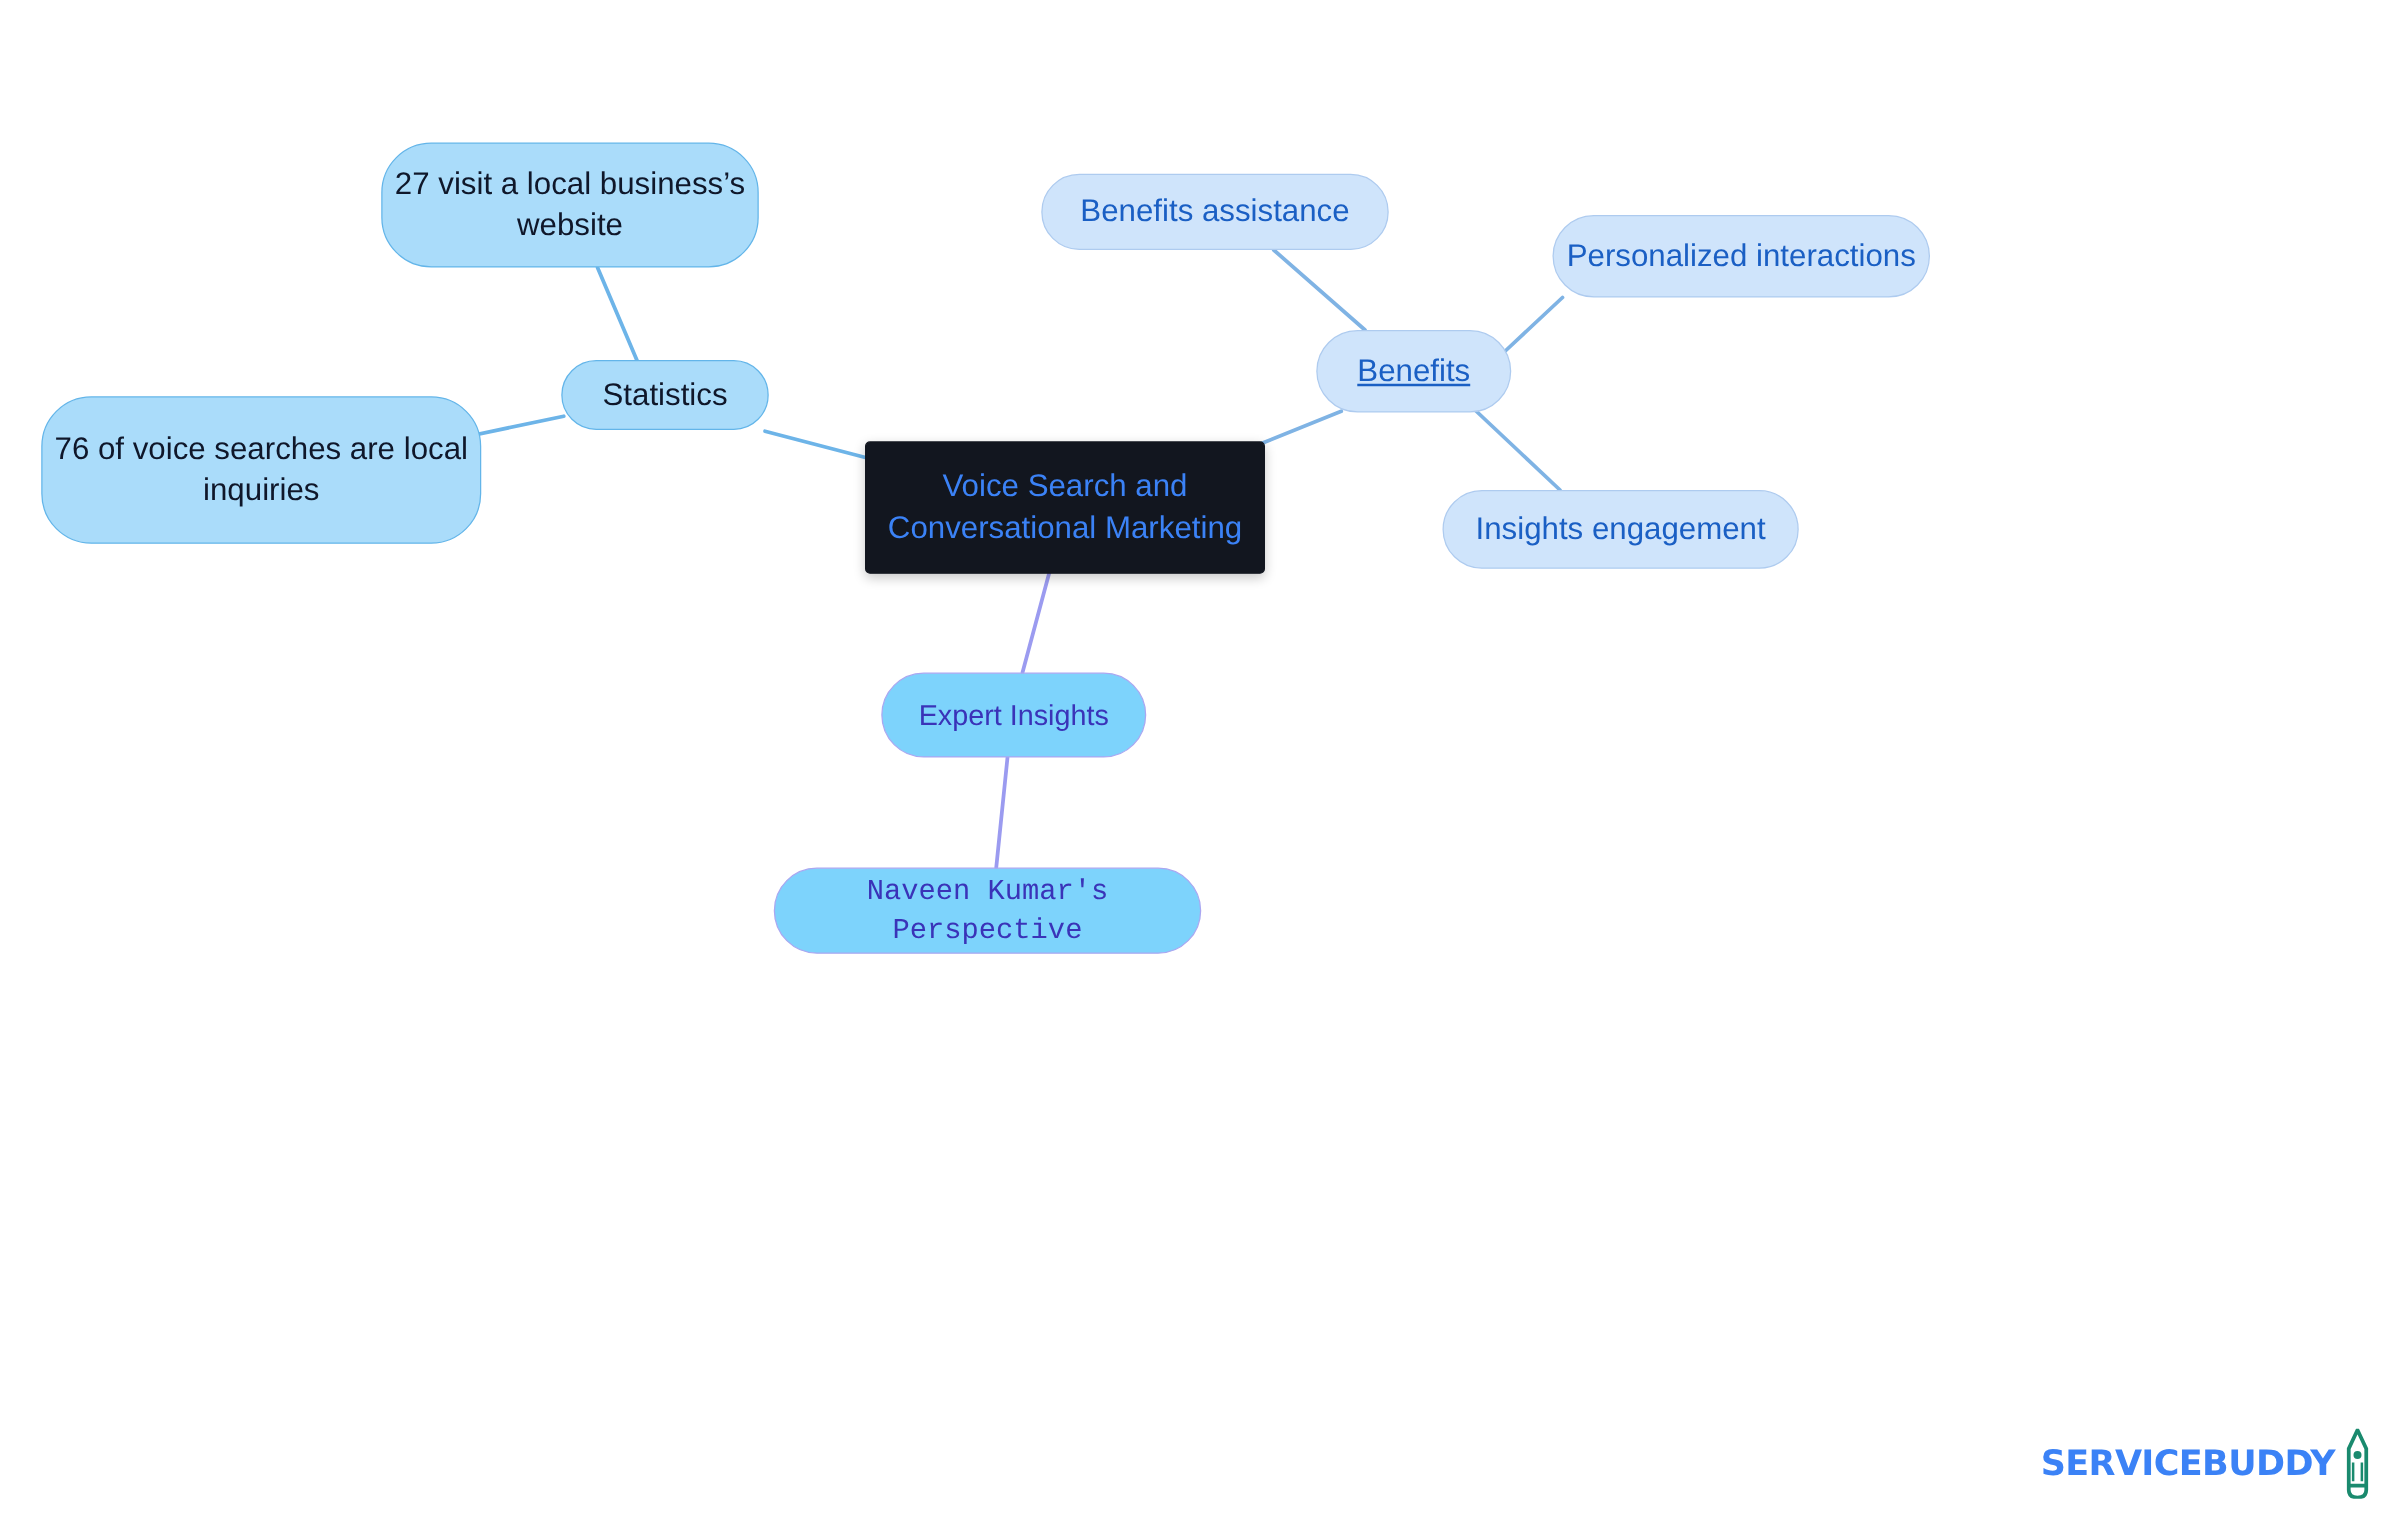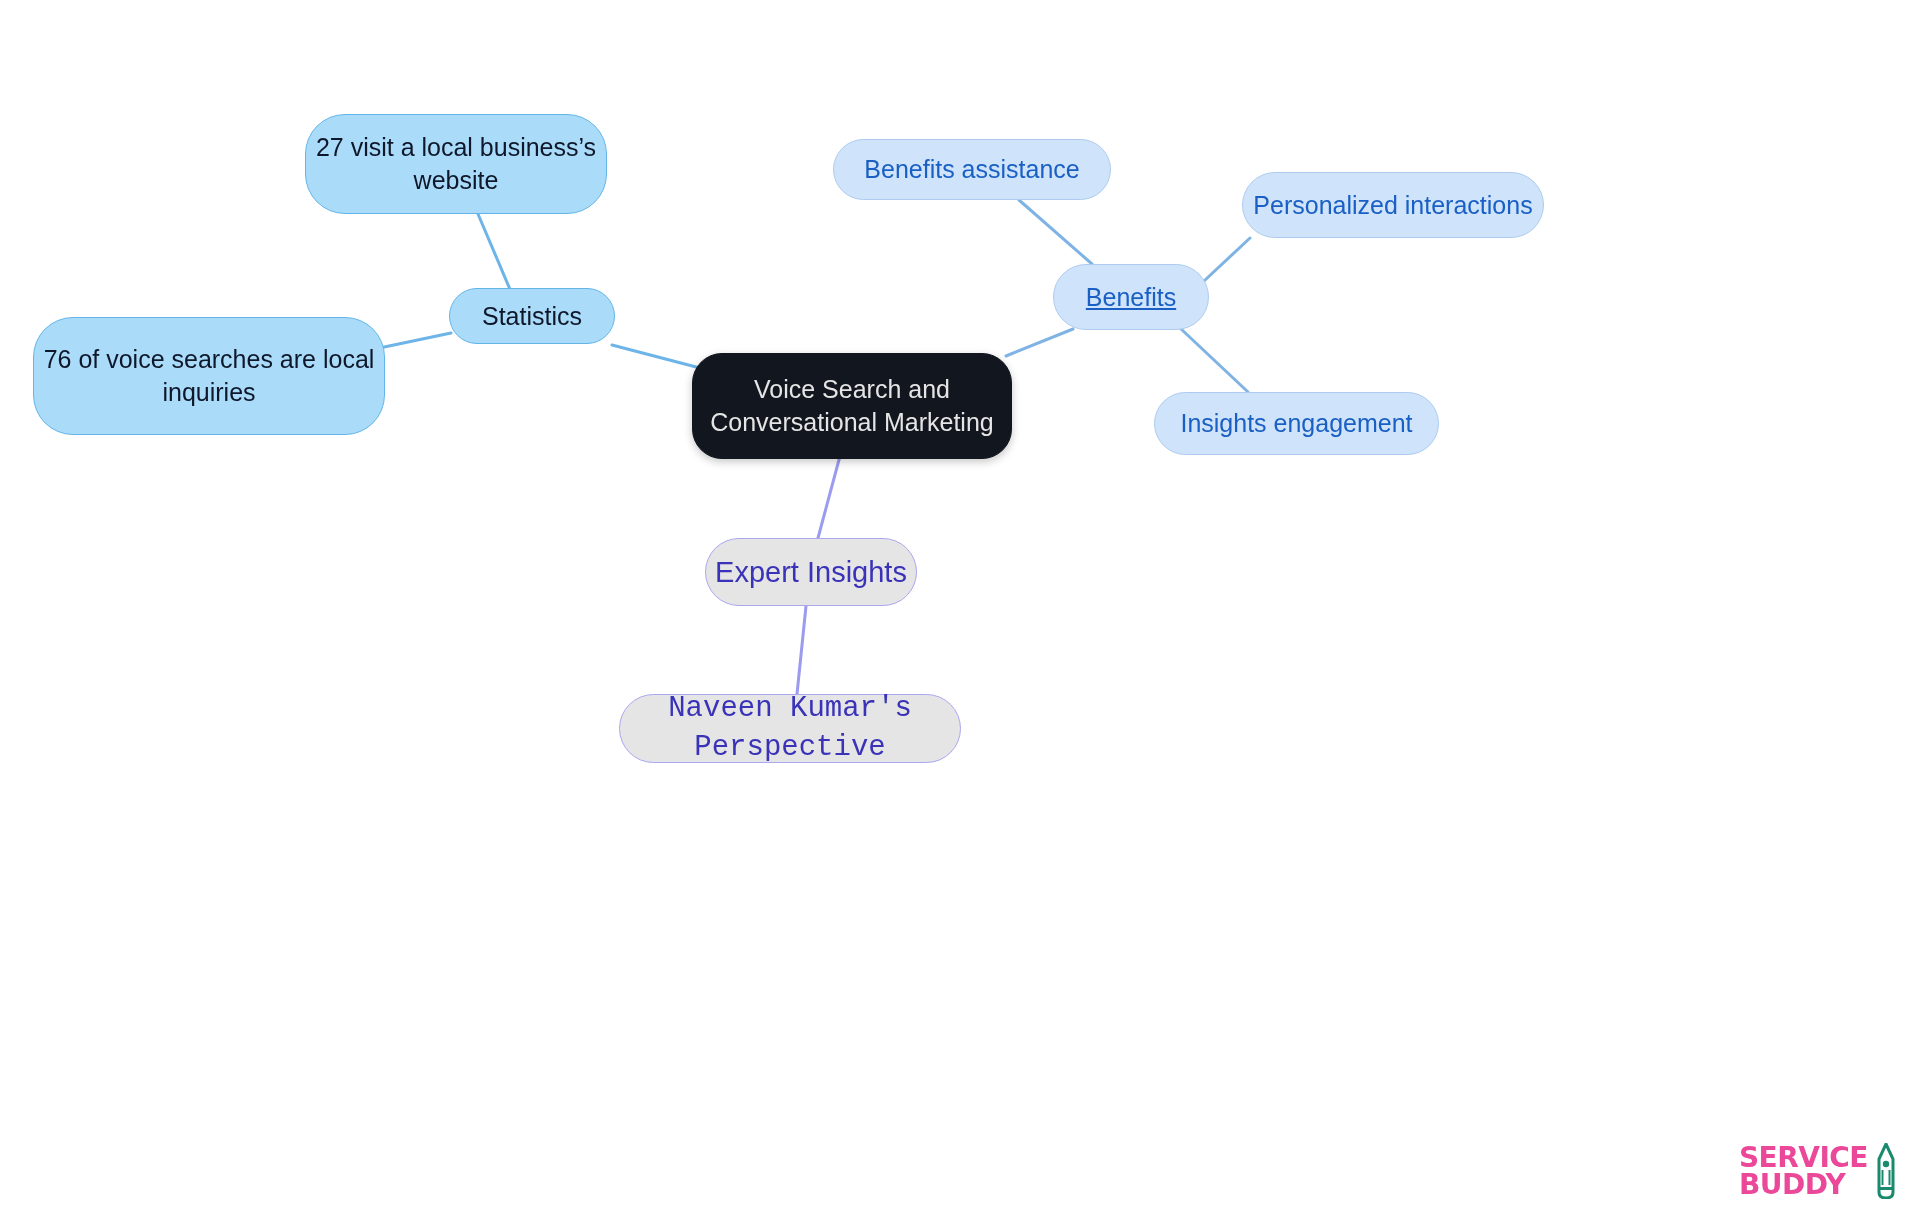--- a/index.html
+++ b/index.html
@@ -38,61 +38,61 @@
     border-radius: 40px;
     border-style: solid;
     border-width: 1.5px;
     line-height: 1.32;
     z-index: 5;
     white-space: pre-line;
   }
   .node-root {
     background: #12161f;
     border-color: #12161f;
-    color: #e5e5e5;
+    color: #3b82f6;
     font-size: 25px;
-    border-radius: 30px;
+    border-radius: 4px;
     box-shadow: 0 3px 9px rgba(0,0,0,0.22);
     z-index: 8;
   }
   .node-stat {
     background: #aadcfa;
     border-color: #63b5e9;
     color: #0f172a;
     font-size: 25px;
   }
   .node-benefit {
     background: #cfe4fb;
     border-color: #aecbef;
     color: #1a5fc4;
     font-size: 25px;
   }
   .node-insight {
-    background: #e5e5e5;
+    background: #7dd3fc;
     border-color: #aaa7f1;
     color: #3a33b8;
-    font-size: 29px;
+    font-size: 23px;
   }
   #logo {
     position: absolute;
     right: 24px;
     bottom: 16px;
     display: flex;
     align-items: center;
     gap: 8px;
     z-index: 10;
   }
   #logo-text {
     display: flex;
-    flex-direction: column;
+    flex-direction: row;
     line-height: 0.98;
     font-weight: bold;
     font-size: 28px;
     letter-spacing: -0.5px;
-    color: #ec4899;
+    color: #3b82f6;
     font-family: "DejaVu Sans", sans-serif;
   }
   #logo-text span { display: block; }
 </style>
 </head>
 <body>
 
 <div id="canvas">
 
   <svg id="edges" viewBox="0 0 1920 1215" width="1920" height="1215">

